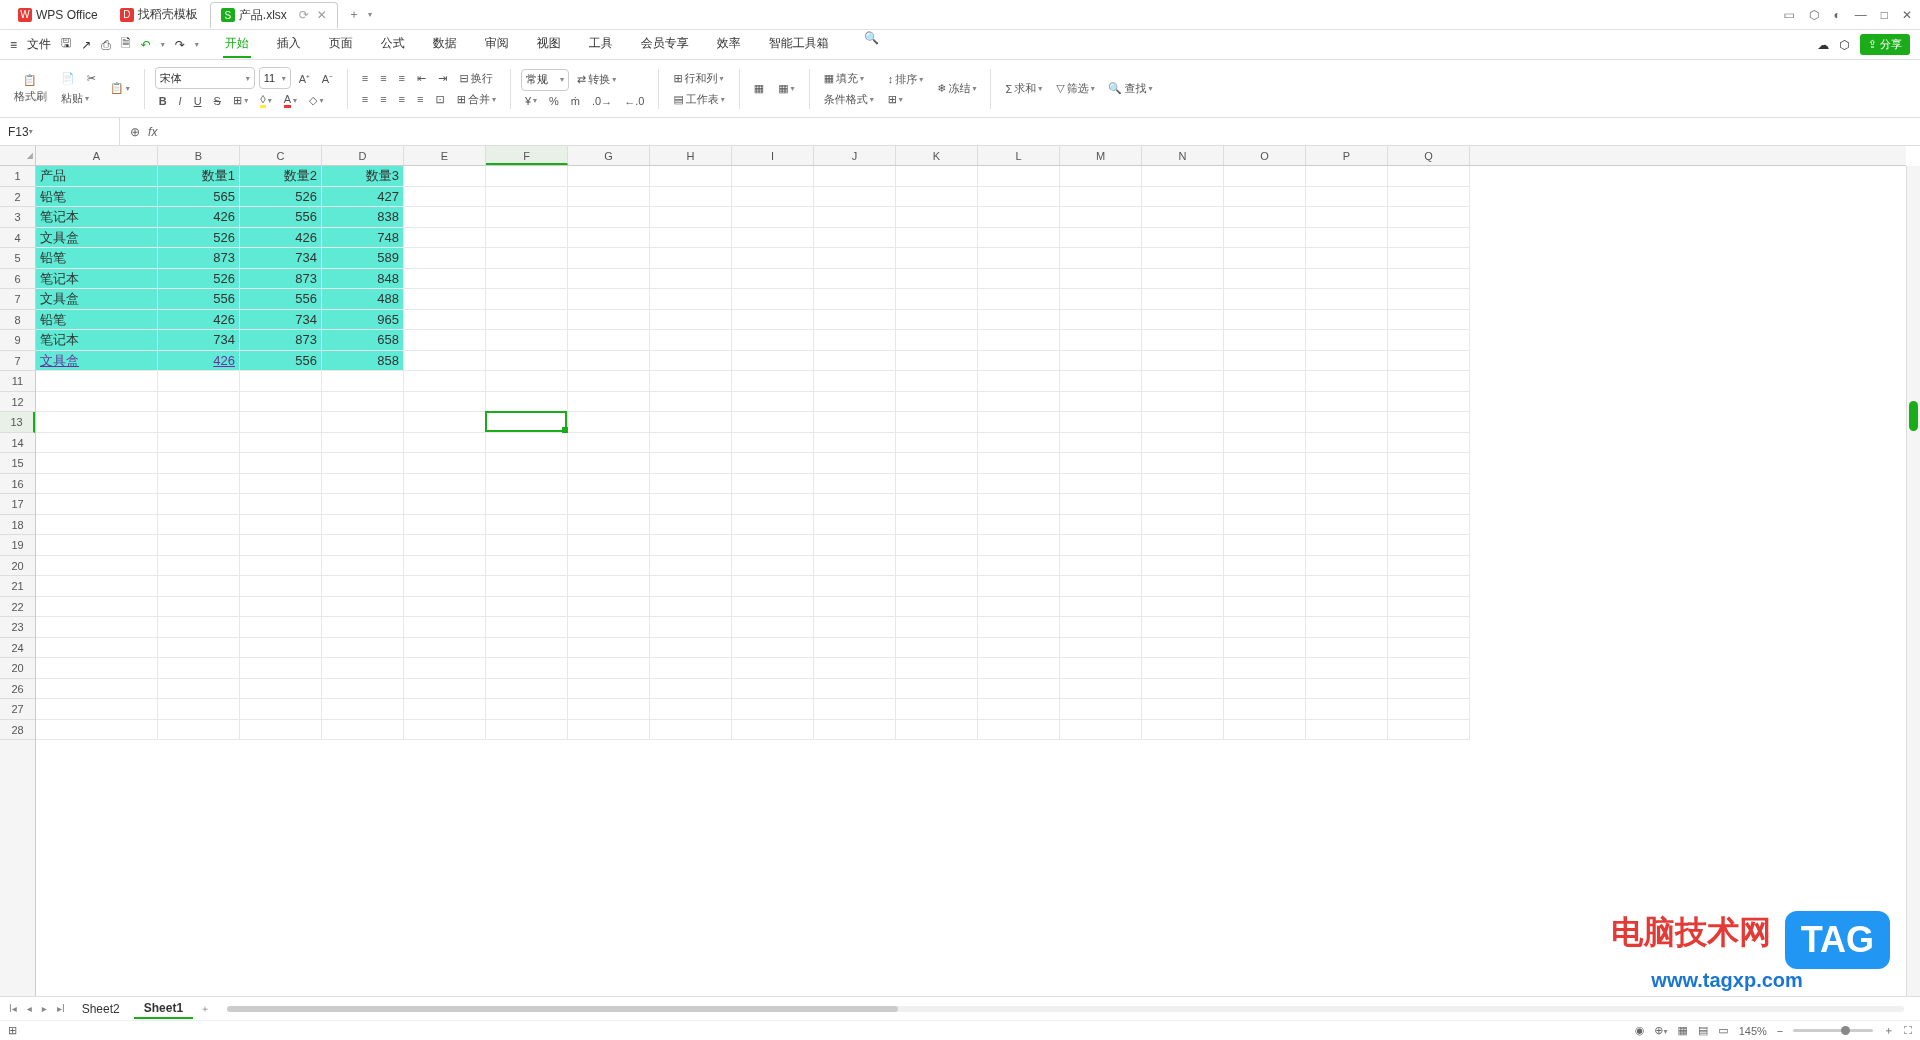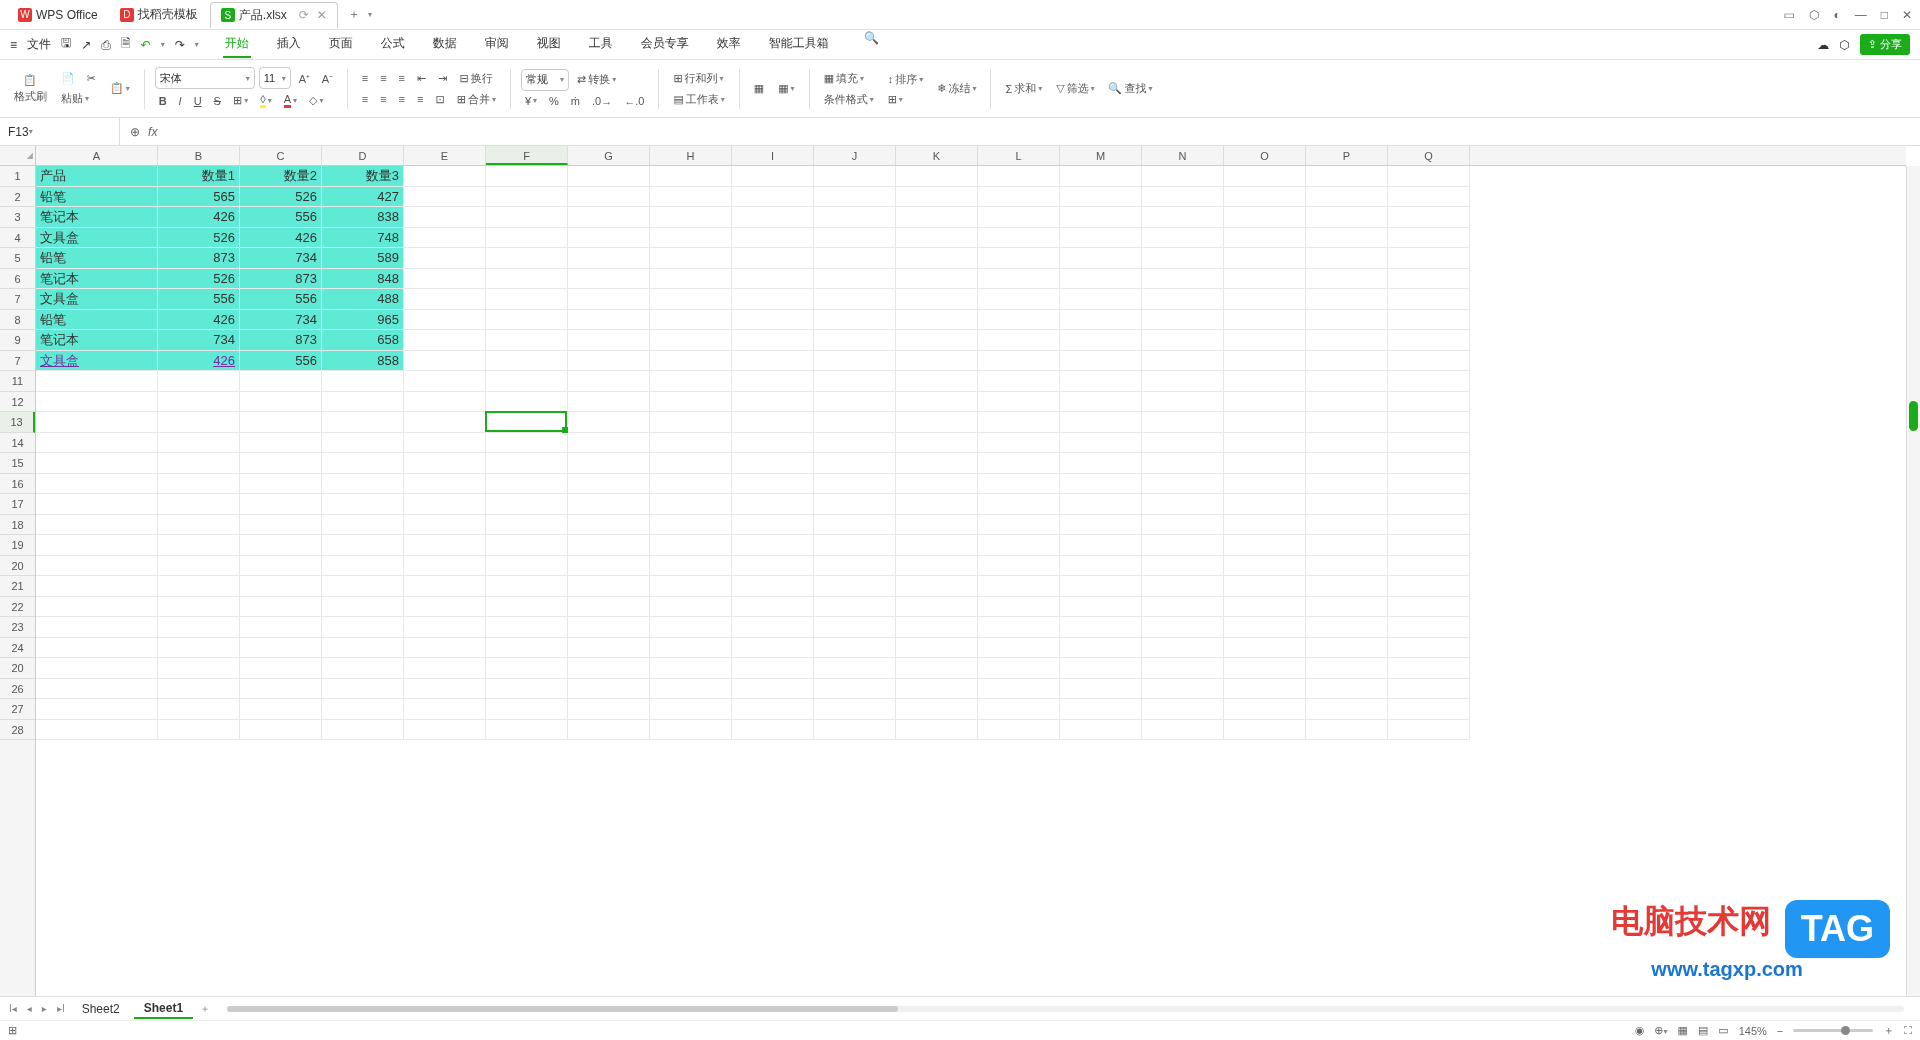--- a/index.html
+++ b/index.html
@@ -71,21 +71,21 @@
 .hscroll-track { position:absolute; left:0; right:0; top:2px; height:6px; background:#f0f0f0; border-radius:3px; }
 .hscroll-thumb { position:absolute; left:0; width:40%; top:2px; height:6px; background:#ccc; border-radius:3px; }
 
 
 .status { height:20px; display:flex; align-items:center; padding:0 8px; background:#fff; border-top:1px solid #eee; font-size:11px; color:#666; }
 .status-right { margin-left:auto; display:flex; align-items:center; gap:10px; }
 .zoom-slider { width:80px; height:3px; background:#ccc; position:relative; border-radius:2px; }
 .zoom-thumb { position:absolute; left:60%; top:-3px; width:9px; height:9px; background:#888; border-radius:50%; }
 
 
-.watermark { position:absolute; right:30px; bottom:59px; pointer-events:none; }
+.watermark { position:absolute; right:30px; bottom:48px; pointer-events:none; }
 .wm-text { color:#e53935; font-size:32px; font-weight:bold; }
 .wm-url { color:#1976d2; font-size:20px; font-weight:bold;margin-left:40px; }
 .wm-tag { background:#2196f3; color:#fff; font-size:36px; font-weight:bold; padding:8px 16px; border-radius:12px; display:inline-block; margin-left:10px; vertical-align:middle; }
 </style>
 </head>
 <body>
 
 <div class="titlebar">
   <div class="tab">
     <span class="tab-icon" style="background:#e53935">W</span>

